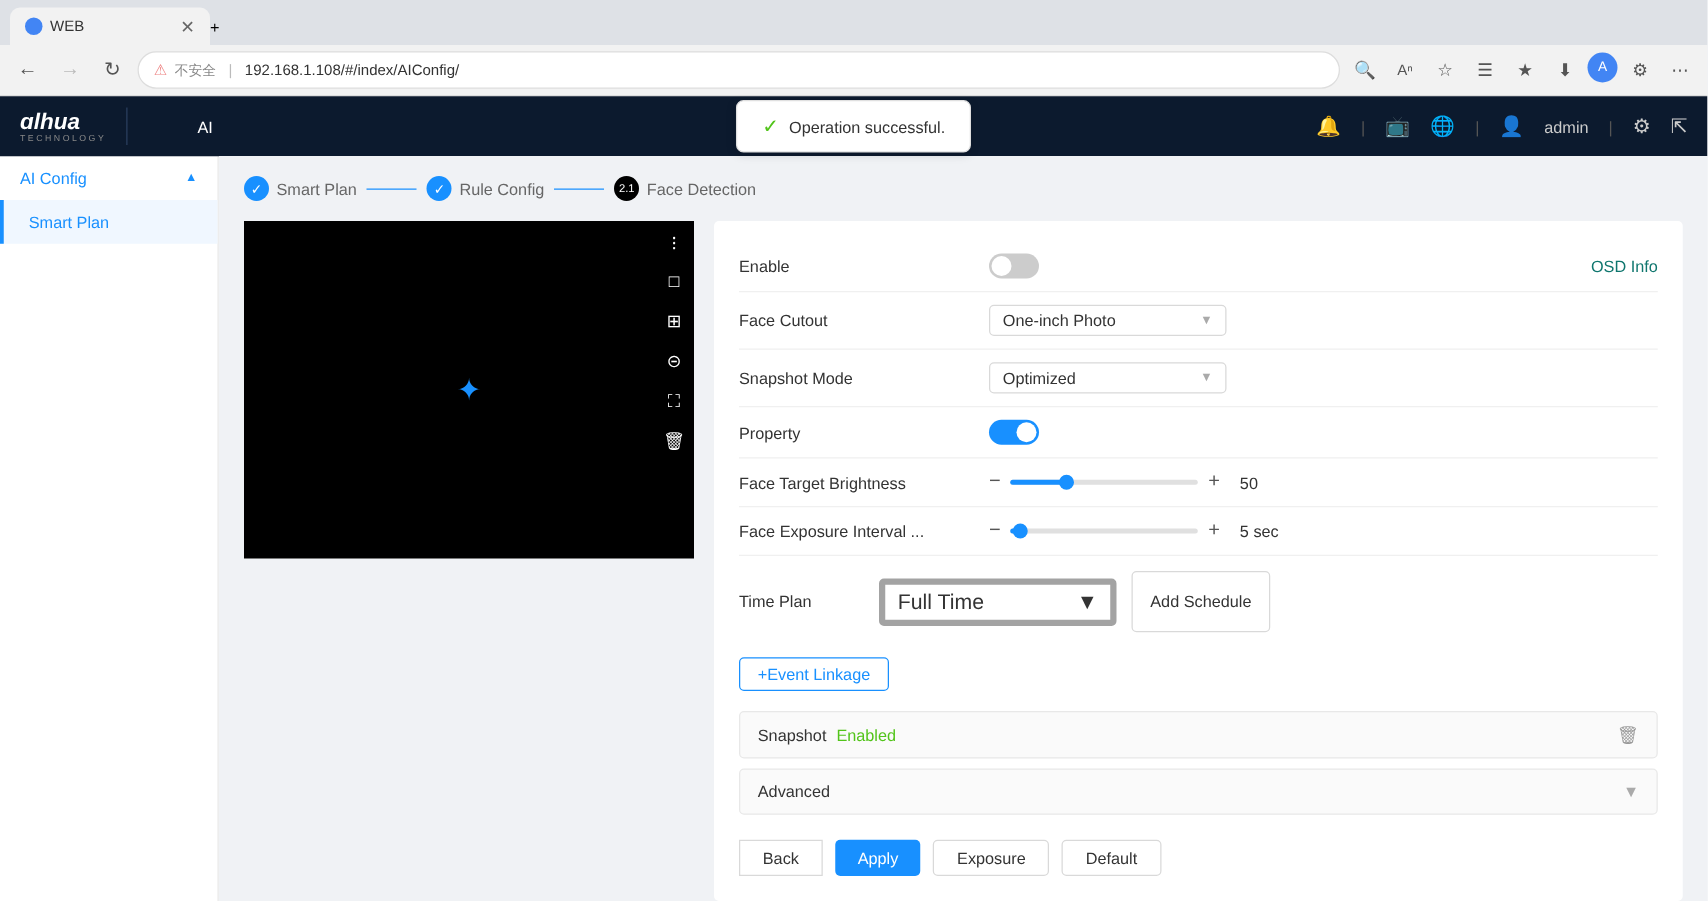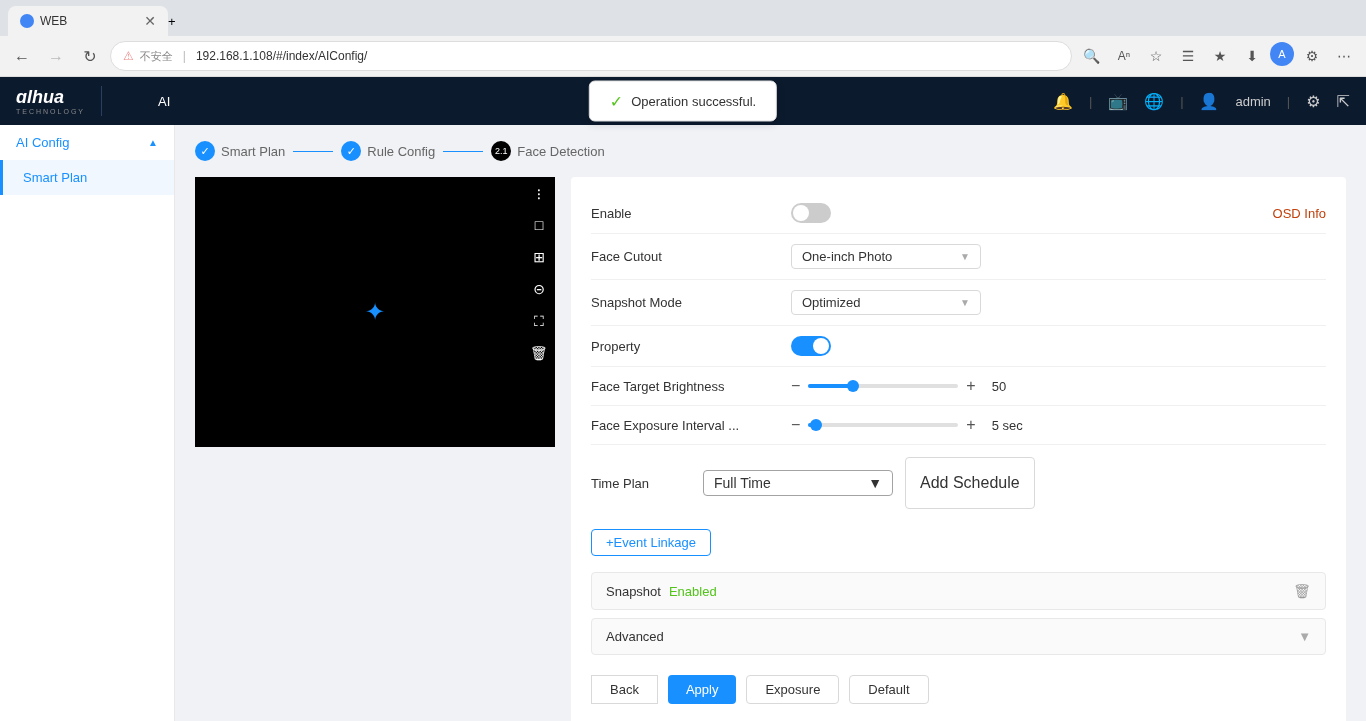--- a/index.html
+++ b/index.html
@@ -68,39 +68,39 @@
 
     
     .toggle { width: 40px; height: 20px; border-radius: 10px; position: relative; cursor: pointer; flex-shrink: 0; }
     .toggle.off { background: #ccc; }
     .toggle.on { background: #1890ff; }
     .toggle-knob { width: 16px; height: 16px; border-radius: 50%; background: white; position: absolute; top: 2px; transition: left 0.2s; }
     .toggle.off .toggle-knob { left: 2px; }
     .toggle.on .toggle-knob { left: 22px; }
 
     
-    .osd-link { color: #c2410c; font-size: 13px; cursor: pointer; margin-left: auto; text-align: center; }
+    .osd-link { color: #0f766e; font-size: 13px; cursor: pointer; margin-left: auto; text-align: center; }
 
     
     .select-box { border: 1px solid #d9d9d9; border-radius: 4px; padding: 4px 10px; font-size: 13px; color: #333; background: white; display: flex; align-items: center; justify-content: space-between; width: 190px; cursor: pointer; }
     .select-box .arrow { color: #aaa; font-size: 10px; }
 
     
     .slider-row { display: flex; align-items: center; gap: 8px; }
     .slider-minus, .slider-plus { color: #555; font-size: 16px; cursor: pointer; }
     .slider-track { width: 150px; height: 4px; background: #e0e0e0; border-radius: 2px; position: relative; }
     .slider-fill { height: 4px; background: #1890ff; border-radius: 2px; }
     .slider-thumb { width: 12px; height: 12px; border-radius: 50%; background: #1890ff; position: absolute; top: -4px; }
     .slider-value { font-size: 13px; color: #333; margin-left: 8px; }
 
     
     .time-plan-row { display: flex; align-items: center; gap: 12px; padding: 12px 0; }
     .time-plan-label { width: 100px; flex-shrink: 0; color: #333; font-size: 13px; }
-    .time-plan-select { border: 1px solid #a3a3a3; border-radius: 4px; padding: 4px 10px; font-size: 14px; color: #333; background: white; display: flex; align-items: center; justify-content: space-between; width: 190px; cursor: pointer; }
-    .add-schedule-btn { border: 1px solid #d9d9d9; border-radius: 4px; padding: 16px 14px; font-size: 16px; color: #333; background: white; cursor: pointer; }
+    .time-plan-select { border: 5px solid #a3a3a3; border-radius: 4px; padding: 4px 10px; font-size: 17px; color: #333; background: white; display: flex; align-items: center; justify-content: space-between; width: 190px; cursor: pointer; }
+    .add-schedule-btn { border: 1px solid #d9d9d9; border-radius: 4px; padding: 16px 14px; font-size: 13px; color: #333; background: white; cursor: pointer; }
     .event-linkage-btn { border: 1px solid #1890ff; border-radius: 4px; padding: 5px 14px; font-size: 13px; color: #1890ff; background: white; cursor: pointer; display: inline-block; margin: 8px 0; }
 
     
     .snapshot-bar { background: #fafafa; border: 1px solid #e8e8e8; border-radius: 4px; padding: 10px 14px; display: flex; align-items: center; justify-content: space-between; margin: 8px 0; }
     .snapshot-text { font-size: 13px; color: #333; }
     .snapshot-enabled { color: #52c41a; font-size: 13px; }
     .snapshot-delete { color: #999; cursor: pointer; font-size: 14px; }
 
     
     .advanced-bar { background: #fafafa; border: 1px solid #e8e8e8; border-radius: 4px; padding: 10px 14px; display: flex; align-items: center; justify-content: space-between; margin: 8px 0; cursor: pointer; }

